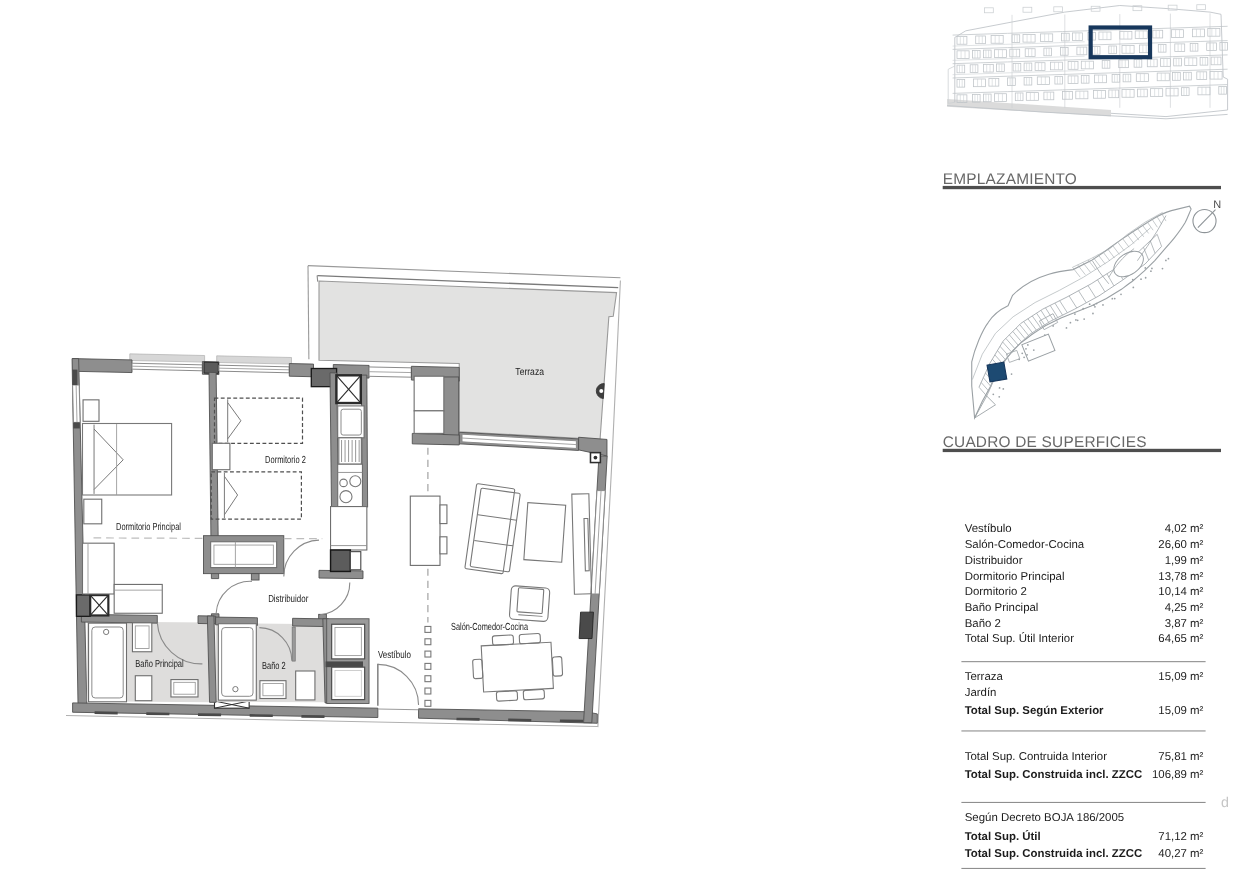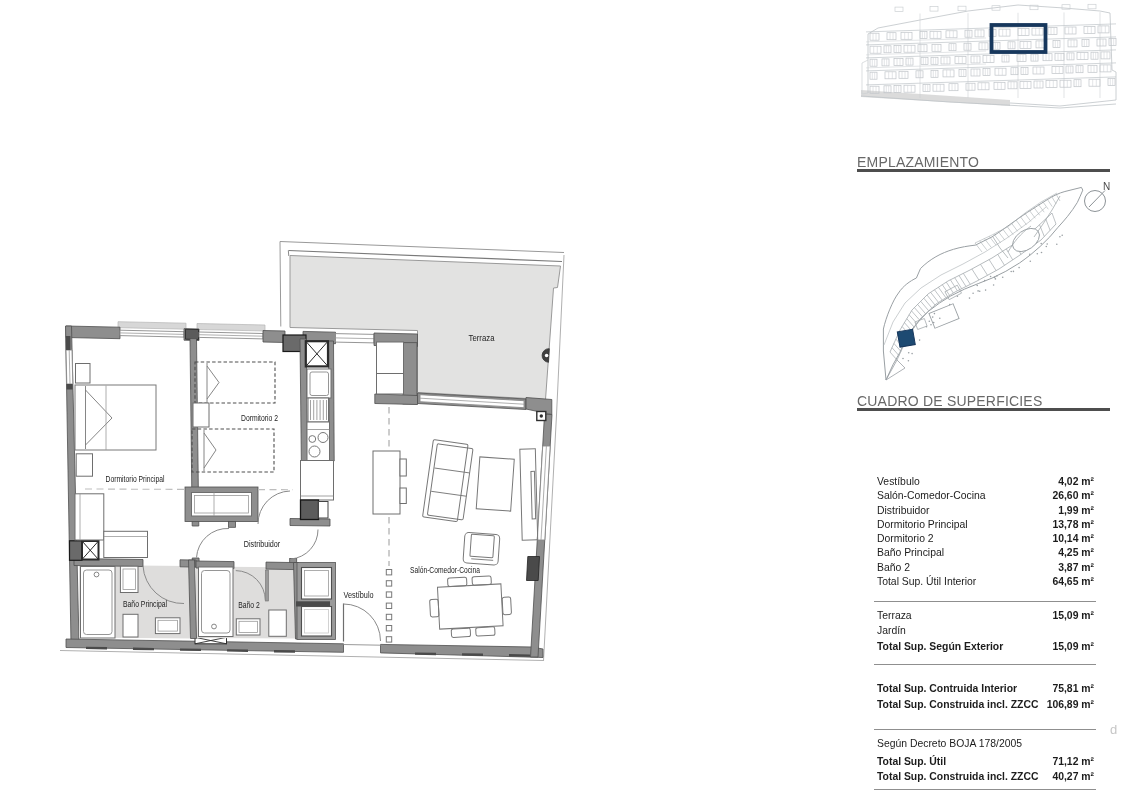--- a/index.html
+++ b/index.html
@@ -1,20 +1,20 @@
 <!DOCTYPE html>
 <html><head><meta charset="utf-8"><title>Plano</title>
 <style>
 html,body{margin:0;padding:0;background:#ffffff;}
 #page{position:relative;width:1121px;height:800px;overflow:hidden;font-family:"Liberation Sans",sans-serif;background:#fff;}
 .title{position:absolute;left:857px;font-size:14px;color:#686868;letter-spacing:0.2px;white-space:nowrap;}
 .rule{position:absolute;left:857px;width:253px;height:3px;background:#4e4e4e;}
 .tr{position:absolute;left:877px;width:217px;height:14px;font-size:10.4px;color:#1c1c1c;}
 .tl{float:left;white-space:nowrap;}
-.tv{float:right;font-weight:bold;white-space:nowrap;}
+.tv{float:right;font-weight:normal;white-space:nowrap;}
 .sep{position:absolute;left:874px;width:222px;height:1px;background:#8f8f8f;}
 .wm{position:absolute;left:1110px;top:722px;font-size:13px;color:#c6c6c6;}
 </style></head>
 <body>
 <div id="page">
 
 <svg width="860" height="800" viewBox="0 0 860 800" font-family="Liberation Sans, sans-serif" style="position:absolute;left:0;top:0">
 <polygon points="290,255.5 560.5,266 557.5,287.5 553.5,288 545.5,399.5 417.5,392.5 417.5,330.5 290,327.5" fill="#e2e2e1" stroke="#9a9a9a" stroke-width="1"></polygon>
 
 <line x1="280.0" y1="241.5" x2="564.0" y2="252.5" stroke="#999999" stroke-width="1.0"></line>
@@ -792,29 +792,29 @@
     </div>
 <div class="tr " style="top:625.3px">
       <span class="tl" style="font-weight:normal">Jardín</span>
       <span class="tv"></span>
     </div>
 <div class="tr b" style="top:641.3px">
       <span class="tl" style="font-weight:bold">Total Sup. Según Exterior</span>
       <span class="tv">15,09 m²</span>
     </div>
 <div class="tr b" style="top:683.3px">
-      <span class="tl" style="font-weight:bold">Total Sup. Contruida Interior</span>
+      <span class="tl" style="font-weight:normal">Total Sup. Contruida Interior</span>
       <span class="tv">75,81 m²</span>
     </div>
 <div class="tr b" style="top:698.8px">
       <span class="tl" style="font-weight:bold">Total Sup. Construida incl. ZZCC</span>
       <span class="tv">106,89 m²</span>
     </div>
 <div class="tr " style="top:738.3px">
-      <span class="tl" style="font-weight:normal">Según Decreto BOJA 178/2005</span>
+      <span class="tl" style="font-weight:normal">Según Decreto BOJA 186/2005</span>
       <span class="tv"></span>
     </div>
 <div class="tr b" style="top:755.8px">
       <span class="tl" style="font-weight:bold">Total Sup. Útil</span>
       <span class="tv">71,12 m²</span>
     </div>
 <div class="tr b" style="top:771.3px">
       <span class="tl" style="font-weight:bold">Total Sup. Construida incl. ZZCC</span>
       <span class="tv">40,27 m²</span>
     </div>

